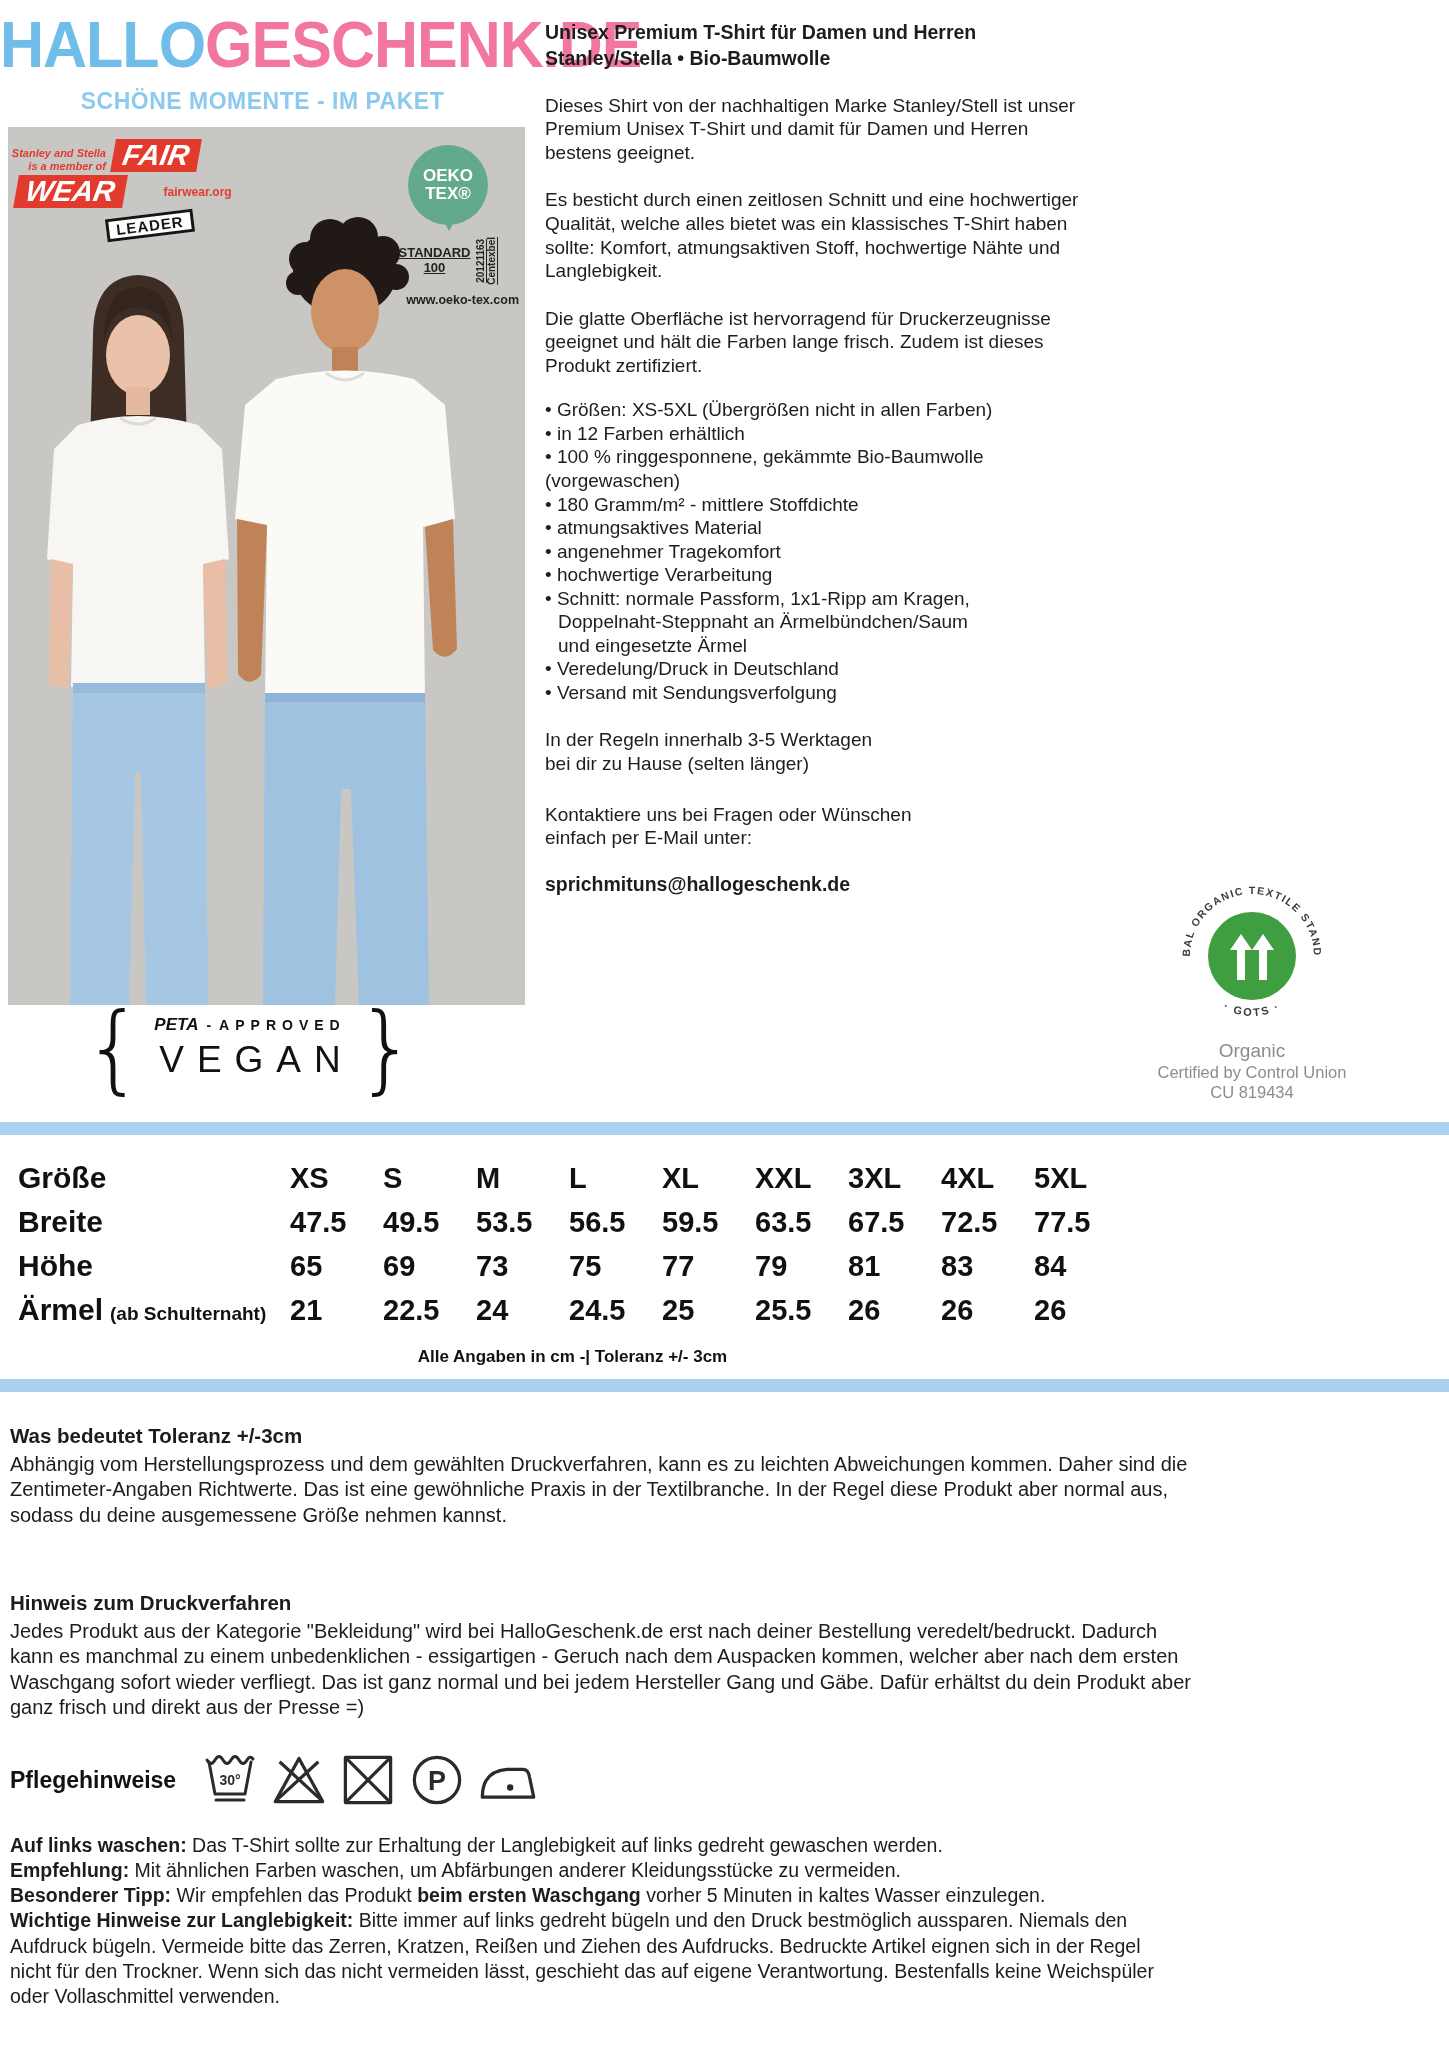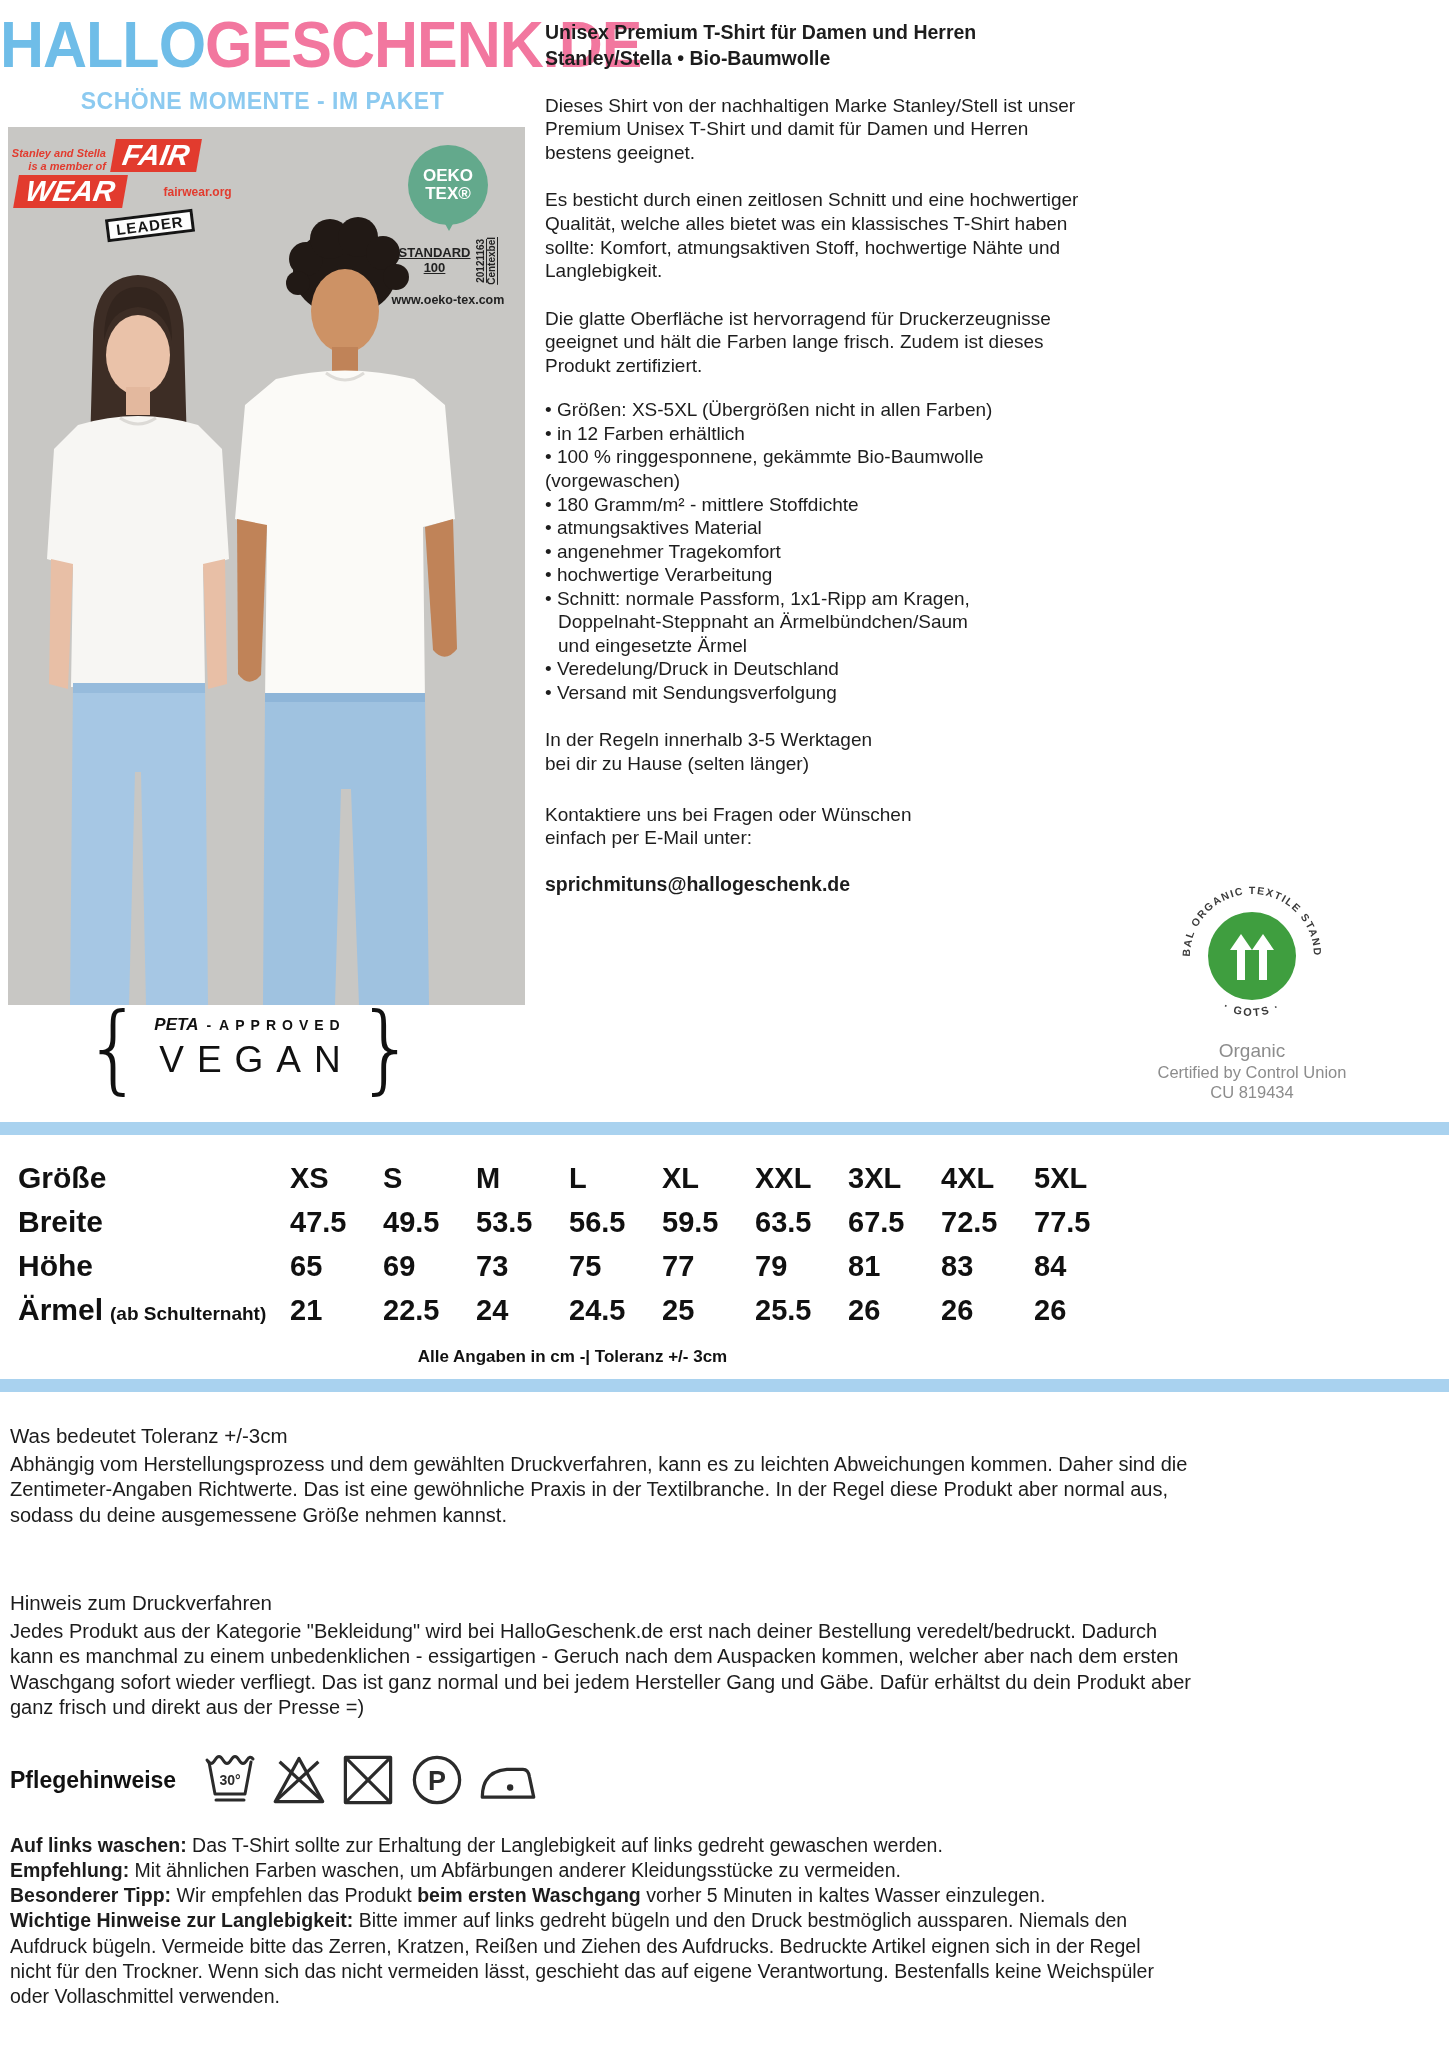--- a/index.html
+++ b/index.html
@@ -28,21 +28,21 @@
 
   
   .oeko{position:absolute;right:6px;top:18px;width:142px;text-align:center;color:#222;}
   .oeko-circle{position:relative;width:80px;height:80px;margin:0 auto;background:#63a98c;border-radius:50%;display:flex;flex-direction:column;align-items:center;justify-content:center;color:#fff;font-weight:800;}
   .oeko-circle:after{content:"";position:absolute;bottom:-6px;left:36px;border-left:5px solid transparent;border-right:5px solid transparent;border-top:9px solid #63a98c;}
   .oeko-l1{font-size:17px;line-height:1.05;}
   .oeko-l2{font-size:17px;line-height:1.05;}
   .oeko-mid{display:flex;align-items:center;justify-content:center;gap:5px;margin-top:12px;text-decoration:underline;}
   .oeko-std{font-size:13px;font-weight:800;line-height:1.15;}
   .oeko-vert{writing-mode:vertical-rl;transform:rotate(180deg);font-size:10px;font-weight:700;line-height:1.1;}
-  .oeko-url{margin-top:8px;font-size:12.5px;font-weight:800;}
+  .oeko-url{margin-top:8px;font-size:12.5px;font-weight:800;text-align:right;}
 
   
   .vegan{position:absolute;left:95px;top:1005px;width:310px;display:flex;align-items:center;justify-content:center;gap:10px;color:#111;}
   .vg-brace{font-family:"DejaVu Sans",sans-serif;font-size:96px;font-weight:300;line-height:.9;}
   .vg-mid{text-align:center;}
   .vg-line1{display:flex;align-items:baseline;justify-content:center;gap:8px;font-weight:800;}
   .vg-peta{font-style:italic;font-size:17px;font-weight:900;}
   .vg-sep{font-size:14px;}
   .vg-approved{font-size:14px;letter-spacing:6px;}
   .vg-word{margin-top:4px;font-size:37px;font-weight:400;letter-spacing:13px;margin-right:-13px;}
@@ -72,21 +72,21 @@
   .tbar{width:1449px;height:13px;background:#a9d2ef;}
   .tbody{padding:26px 0 12px 18px;}
   .trow{display:grid;grid-template-columns:272px repeat(9,93px);align-items:baseline;height:44px;}
   .tlabel{font-size:30px;font-weight:800;display:flex;align-items:baseline;gap:7px;}
   .tlabel .small{font-size:19px;font-weight:600;}
   .tval{font-size:29px;font-weight:800;}
   .tnote{width:1109px;text-align:center;font-size:17px;font-weight:700;margin-top:10px;}
 
   
   .sec{position:absolute;left:10px;width:1434px;color:#1c1c1c;}
-  .sec h3{font-size:20.5px;font-weight:400;margin:0 0 4px 0;}
+  .sec h3{font-size:20.5px;font-weight:700;margin:0 0 4px 0;}
   .sec p{white-space:pre-line;font-size:20px;line-height:1.27;margin:0;}
   .sec-tolerance{top:1424px;}
   .sec-printing{top:1591px;}
 
   .care-row{position:absolute;left:10px;top:1752px;display:flex;align-items:center;gap:16px;}
   .care-row h3{font-size:23px;font-weight:800;margin:0 10px 0 0;color:#111;}
   .care-icons{display:flex;align-items:center;gap:13px;}
   .care-icons svg{display:block;}
 
   .care-text{position:absolute;left:10px;top:1833px;width:1434px;color:#1c1c1c;}

